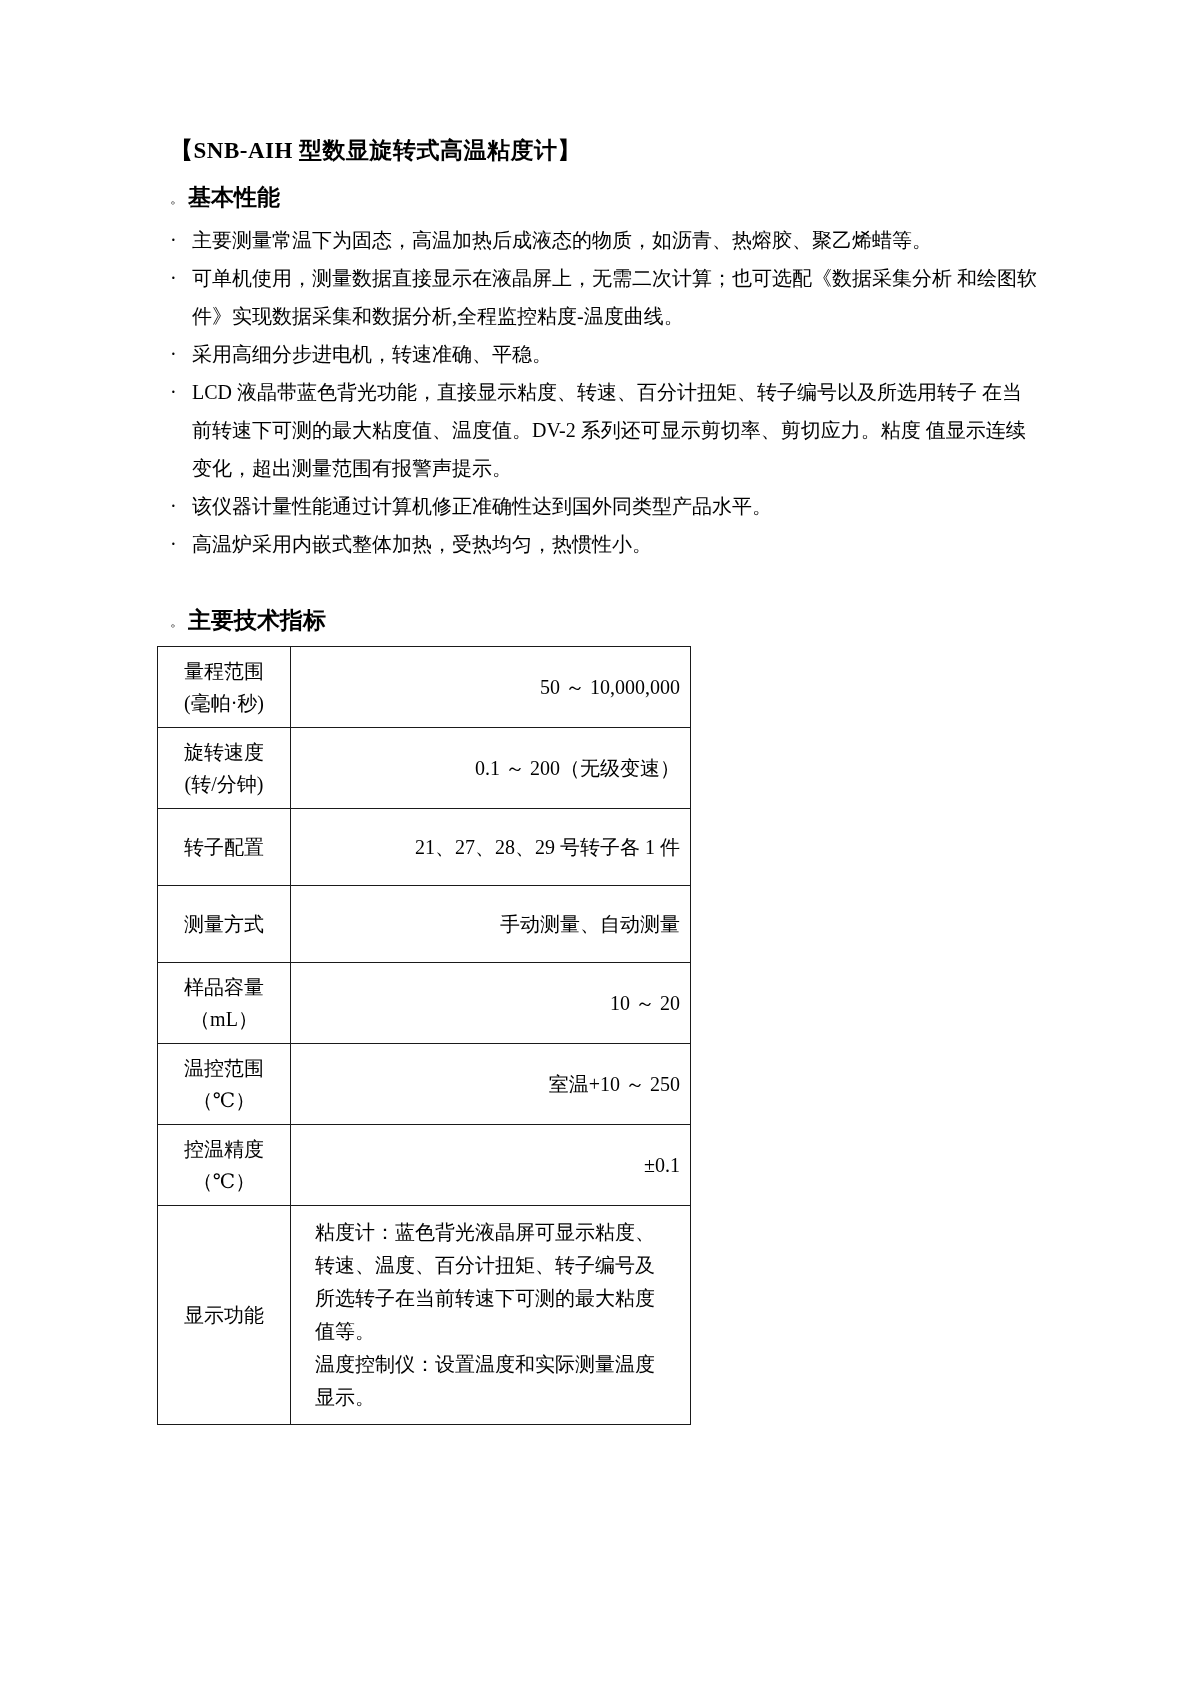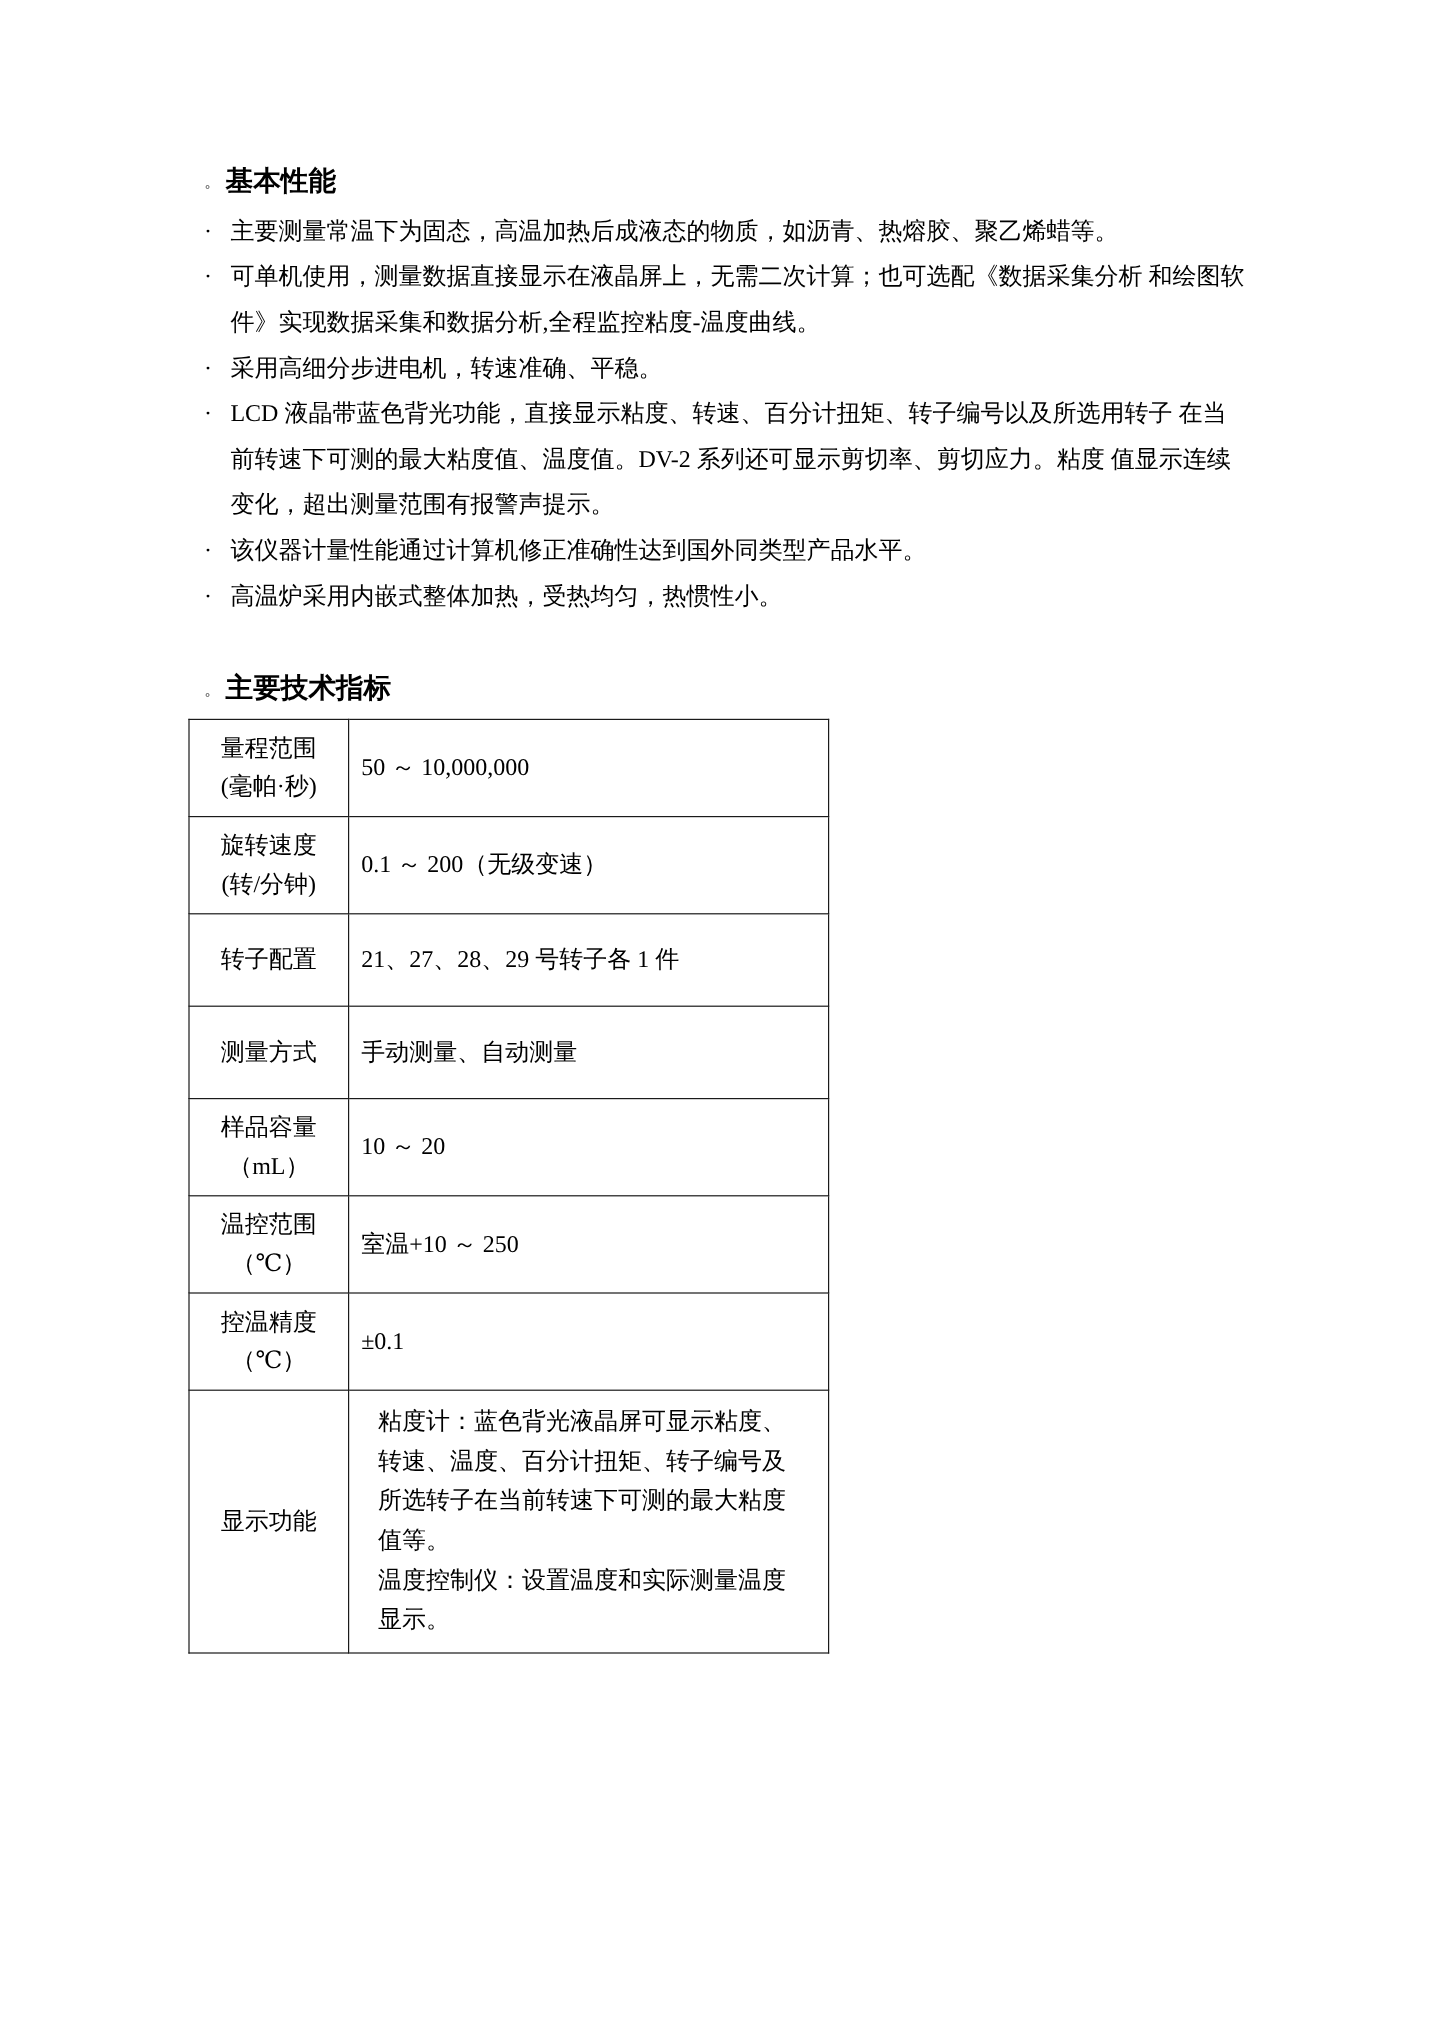--- a/index.html
+++ b/index.html
@@ -62,36 +62,37 @@
     height: 60px;
     box-sizing: content-box;
   }
   td.label-cell {
     width: 112px;
     text-align: center;
     white-space: pre-wrap;
     line-height: 32px;
   }
   td.value-cell {
-    text-align: left;
+    text-align: right;
     white-space: pre-wrap;
     line-height: 32px;
   }
   tr.tall td { height: auto; }
   td.value-cell.left {
     text-align: left;
     line-height: 33px;
     padding: 10px 24px;
   }
 </style>
 </head>
 <body>
 
 <div class="page">
 
+  <div class="title">【SNB-AIH 型数显旋转式高温粘度计】</div>
 
   <div class="section-heading">
     <span class="ring">。</span>
     <span>基本性能</span>
   </div>
 
   <div class="bullets">
     <div class="bullet">
       <span class="marker">·</span>
       <span class="text">主要测量常温下为固态，高温加热后成液态的物质，如沥青、热熔胶、聚乙烯蜡等。</span>

